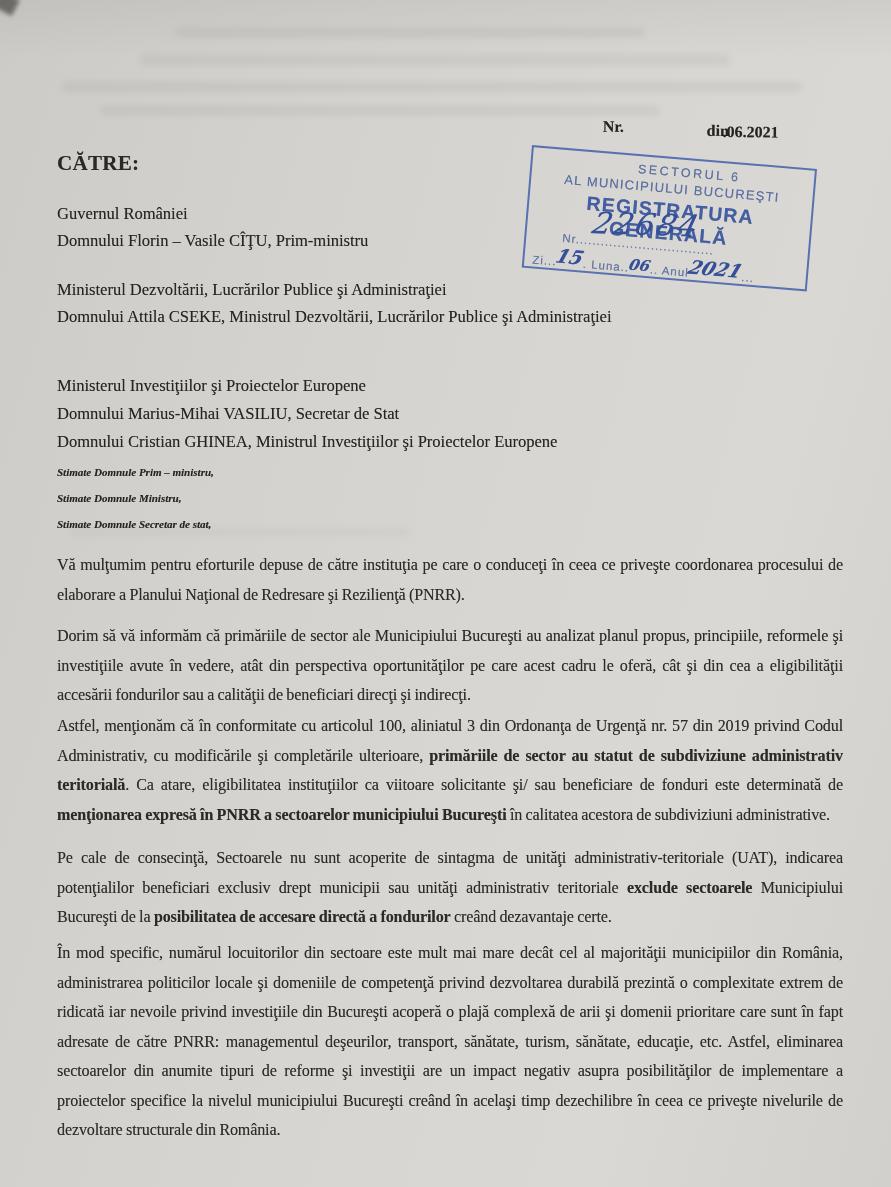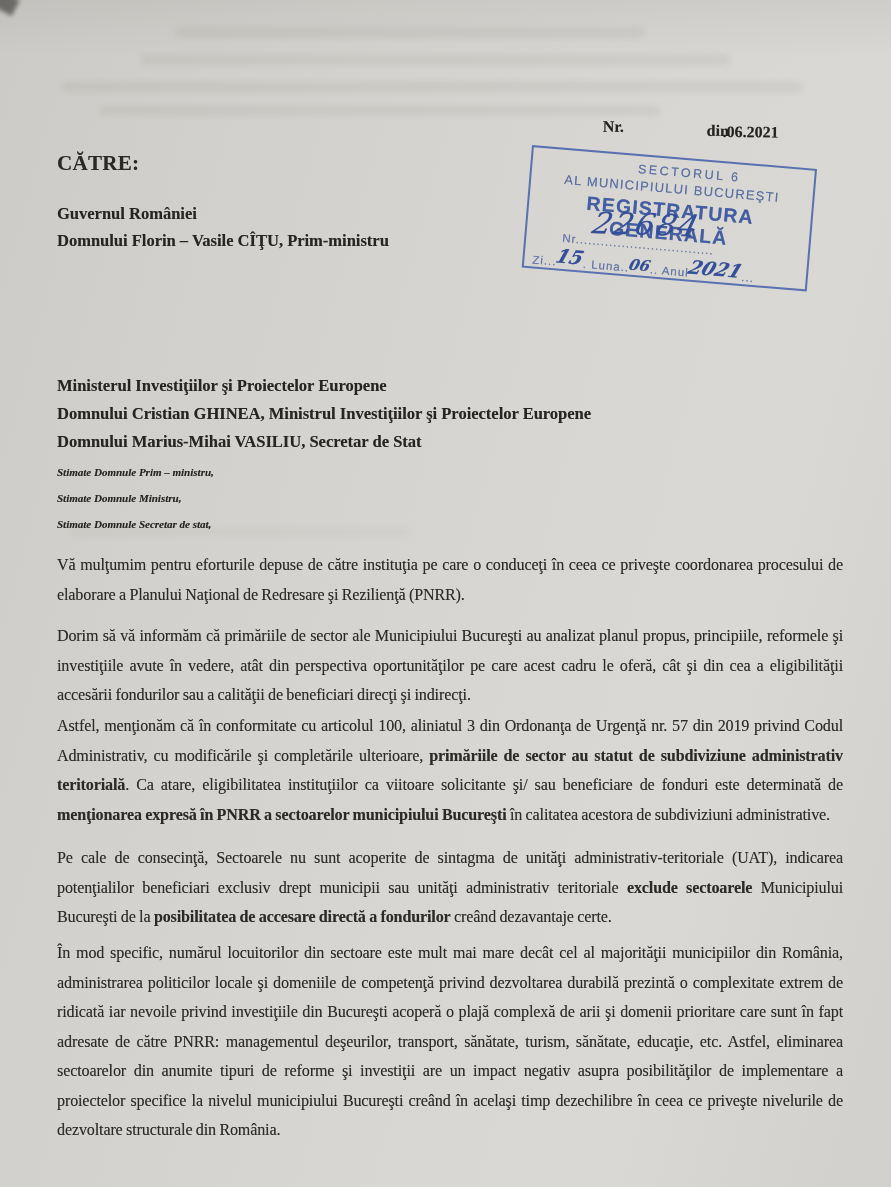--- a/index.html
+++ b/index.html
@@ -37,21 +37,21 @@
     font-family:"DejaVu Serif","Liberation Serif",serif;
     font-style:italic;color:#33509f;display:inline-block;
   }
   .hand.big{font-size:30px;letter-spacing:2px;transform:skewX(-12deg) rotate(-3deg);}
   .hand.day{font-size:19px;font-weight:bold;transform:skewX(-14deg);position:relative;top:-3px;}
   .hand.month{font-size:15px;font-weight:bold;transform:skewX(-10deg);position:relative;top:-2px;}
   .hand.year{font-size:19px;font-weight:bold;transform:skewX(-16deg);position:relative;top:-3px;}
   .stamp .nr-hand{position:absolute;top:-28px;left:30px;}
   
   .catre{position:absolute;left:57px;top:151px;font-weight:bold;font-size:21px;letter-spacing:.3px;}
-  .addr{position:absolute;left:57px;font-weight:bold;font-size:16.5px;line-height:27px;color:#262523;}
+  .addr{position:absolute;left:57px;font-weight:normal;font-size:16.5px;line-height:27px;color:#262523;}
   .addr0{top:200px;}
   .addr1{top:276px;}
   .addr2{top:354px;line-height:28px;margin-top:18px;}
   .greet{position:absolute;left:57px;top:459px;font-weight:bold;font-size:11px;line-height:26px;color:#262523;font-style:italic;}
   .para{
     position:absolute;left:57px;width:786px;
     font-size:16px;line-height:29.5px;text-align:justify;
     letter-spacing:-0.1px;word-spacing:-0.5px;color:#2c2a28;
   }
   .para .b{font-weight:bold;}
@@ -92,24 +92,28 @@
       <span class="printed">Zi...</span><span class="hand day">15</span><span class="printed">.</span><span class="printed"> Luna..</span><span class="hand month">06</span><span class="printed">..</span><span class="printed"> Anul</span><span class="hand year">2021</span><span class="printed">...</span>
     </div>
   </div>
 
   <div class="catre">CĂTRE:</div>
 
   <div class="addr addr0">
       <div>Guvernul României</div>
       <div>Domnului Florin – Vasile CÎŢU, Prim-ministru</div>
     </div>
+  <div class="addr addr1">
+      <div>Ministerul Dezvoltării, Lucrărilor Publice şi Administraţiei</div>
+      <div>Domnului Attila CSEKE, Ministrul Dezvoltării, Lucrărilor Publice şi Administraţiei</div>
+    </div>
   <div class="addr addr2">
       <div>Ministerul Investiţiilor şi Proiectelor Europene</div>
+      <div>Domnului Marius-Mihai VASILIU, Secretar de Stat</div>
       <div>Domnului Cristian GHINEA, Ministrul Investiţiilor şi Proiectelor Europene</div>
-      <div>Domnului Marius-Mihai VASILIU, Secretar de Stat</div>
     </div>
 
   <div class="greet">
       <div>Stimate Domnule Prim – ministru,</div>
       <div>Stimate Domnule Ministru,</div>
       <div>Stimate Domnule Secretar de stat,</div>
     </div>
 
   <div class="para p0"><span>Vă mulţumim pentru eforturile depuse de către instituţia pe care o conduceţi în ceea ce priveşte coordonarea procesului de elaborare a Planului Naţional de Redresare şi Rezilienţă (PNRR).</span></div>
   <div class="para p1"><span>Dorim să vă informăm că primăriile de sector ale Municipiului Bucureşti au analizat planul propus, principiile, reformele şi investiţiile avute în vedere, atât din perspectiva oportunităţilor pe care acest cadru le oferă, cât şi din cea a eligibilităţii accesării fondurilor sau a calităţii de beneficiari direcţi şi indirecţi.</span></div>

